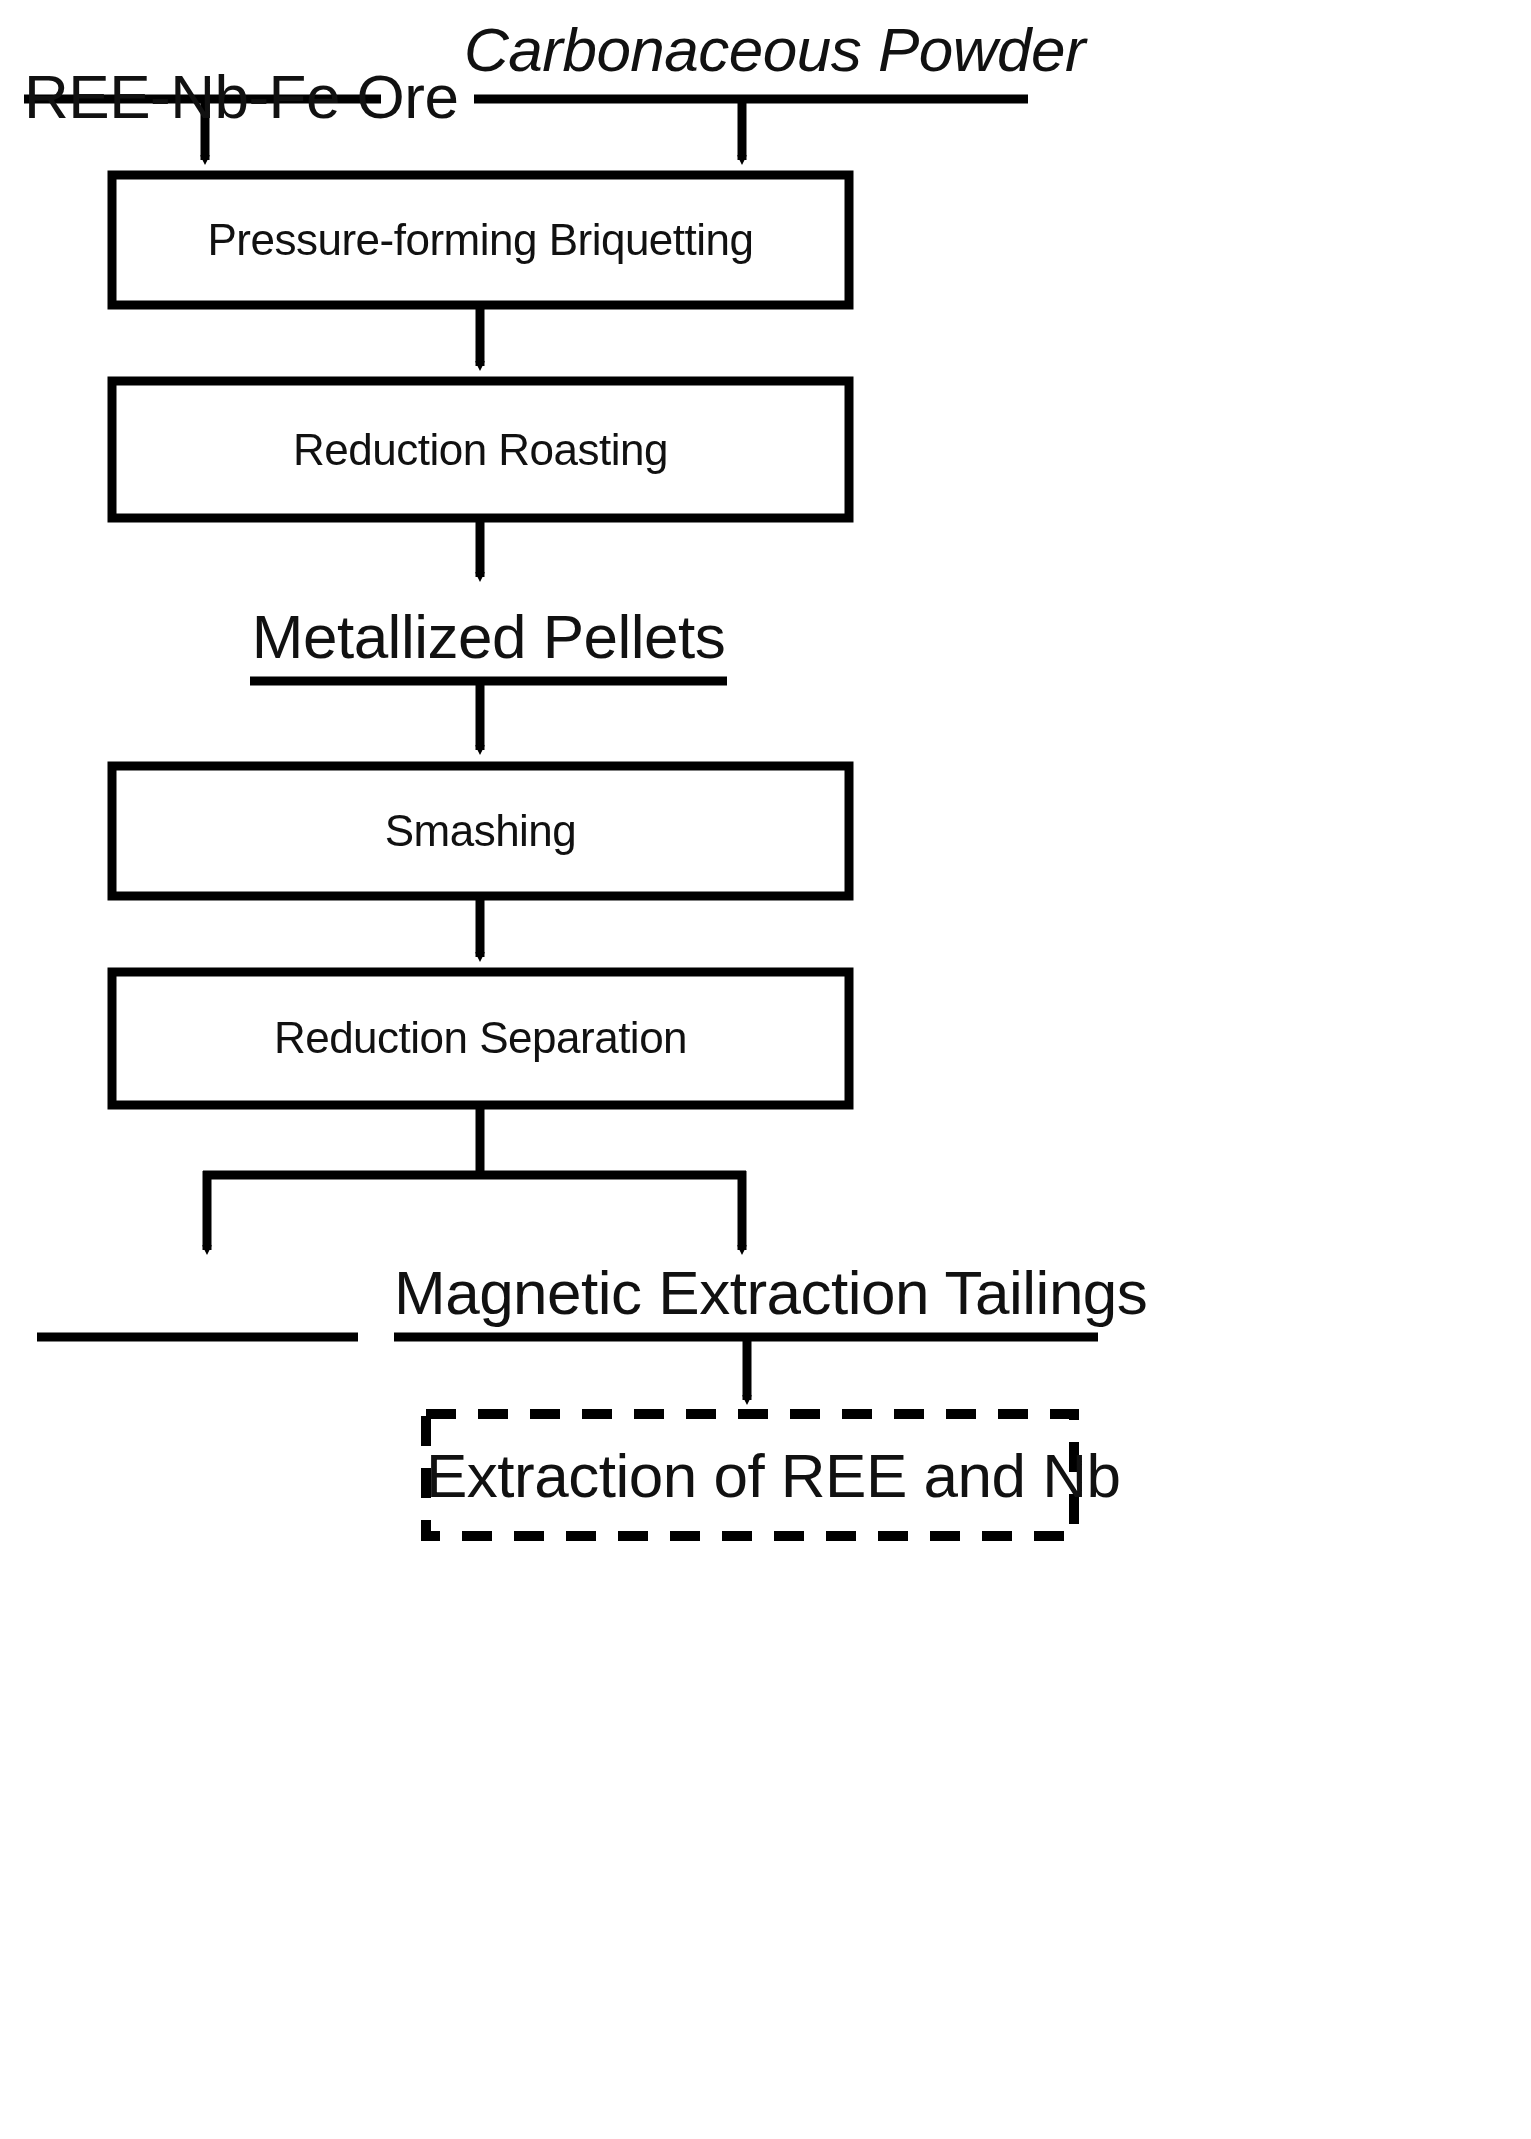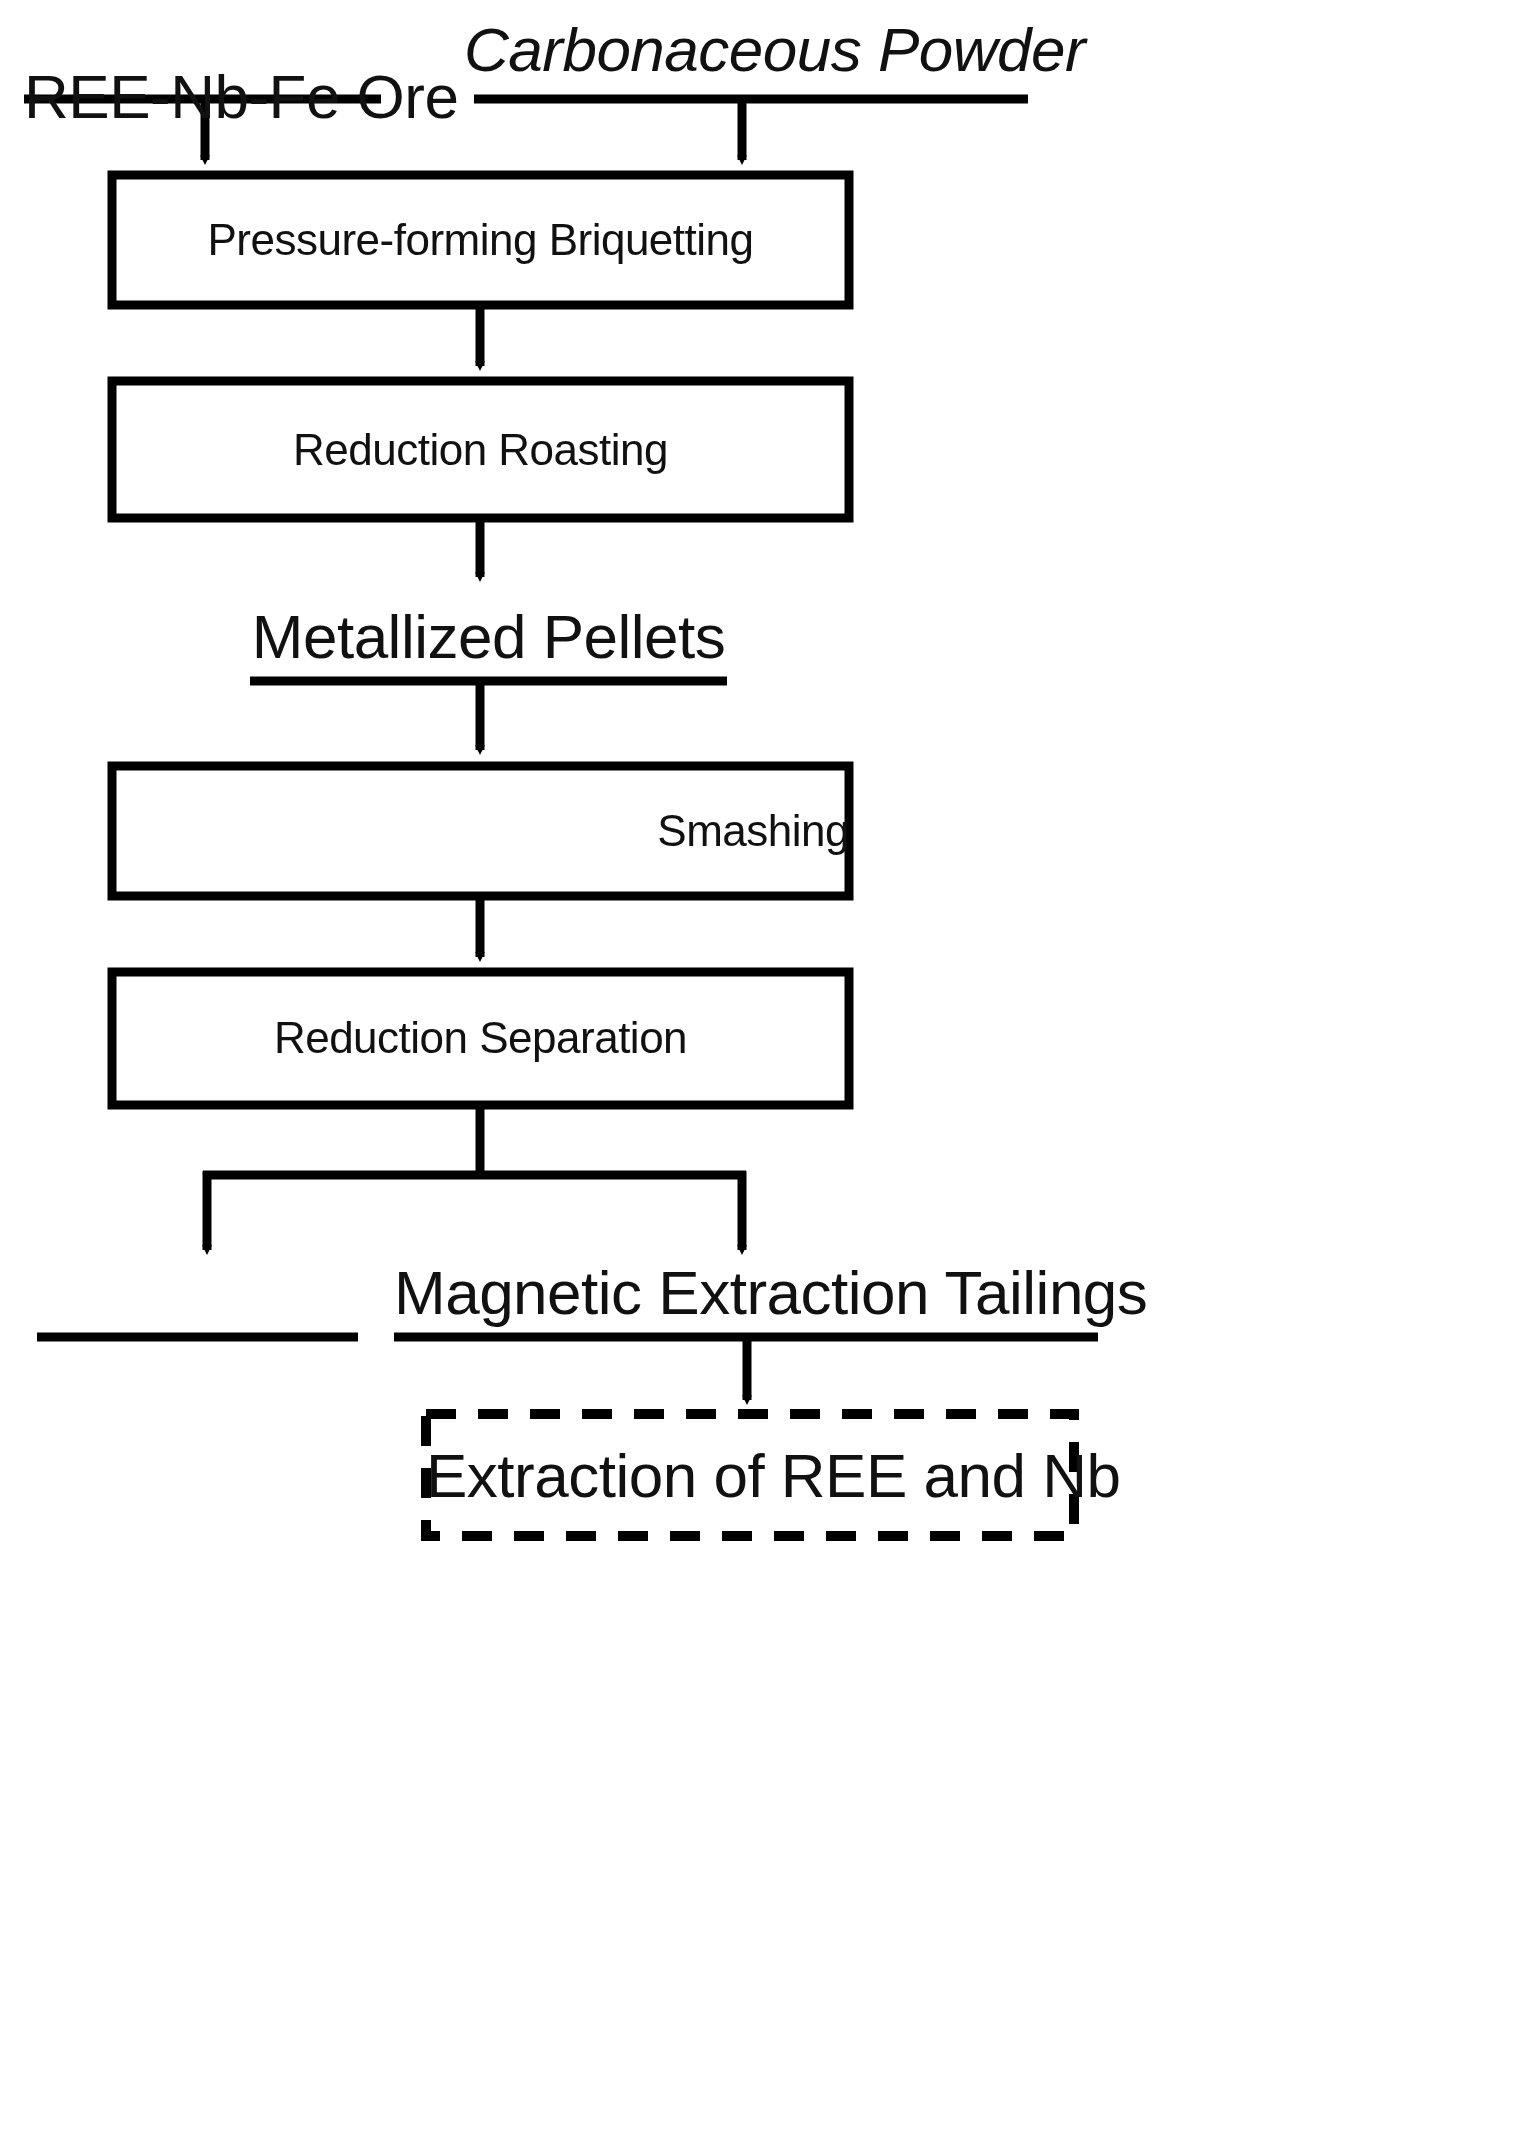--- a/index.html
+++ b/index.html
@@ -109,21 +109,21 @@
   <div class="node-label open-label" style="left:24px; top:15px; width:357px;margin-top:47px;">REE-Nb-Fe Ore</div>
 
   <div class="node-label open-label" style="left:464px; top:15px; width:574px;font-style:italic;">Carbonaceous Powder</div>
 
   <div class="node-label box-label" style="left:112px; top:205px; width:737px;">Pressure-forming Briquetting</div>
 
   <div class="node-label open-label" style="left:250px; top:602px; width:477px;">Metallized Pellets</div>
 
   <div class="node-label box-label" style="left:112px; top:415px; width:737px;">Reduction Roasting</div>
 
-  <div class="node-label box-label" style="left:112px; top:796px; width:737px;text-align:right;">Smashing</div>
+  <div class="node-label box-label" style="left:112px; top:796px; width:737px;">Smashing</div>
 
   <div class="node-label box-label" style="left:112px; top:1003px; width:737px;">Reduction Separation</div>
 
 
   <div class="node-label open-label" style="left:394px; top:1258px; width:704px;">Magnetic Extraction Tailings</div>
 
   <div class="node-label dashed-label" style="left:426px; top:1441px; width:648px;">Extraction of REE and Nb</div>
 
 </div>
 

